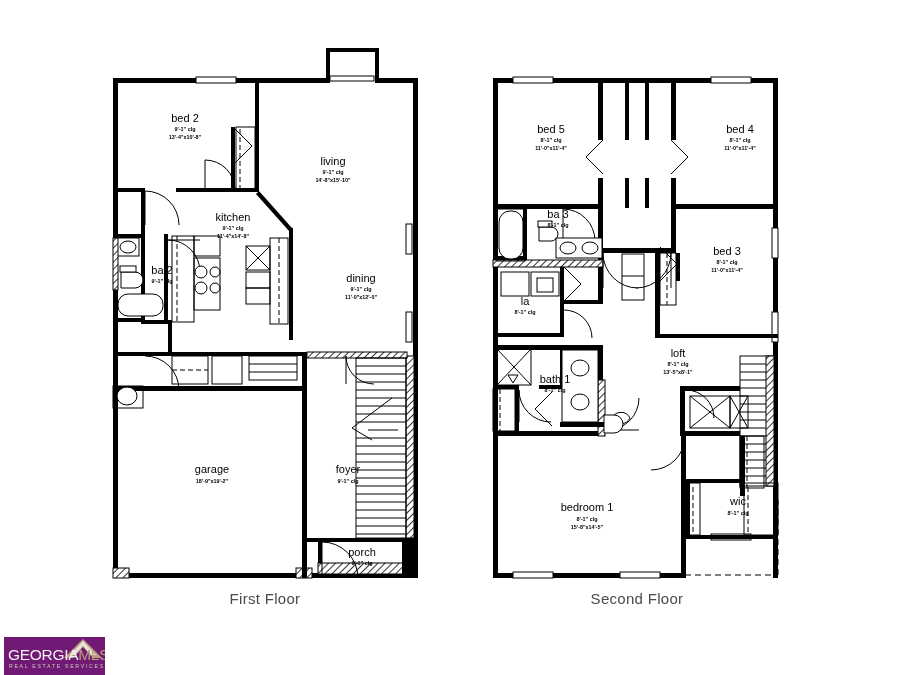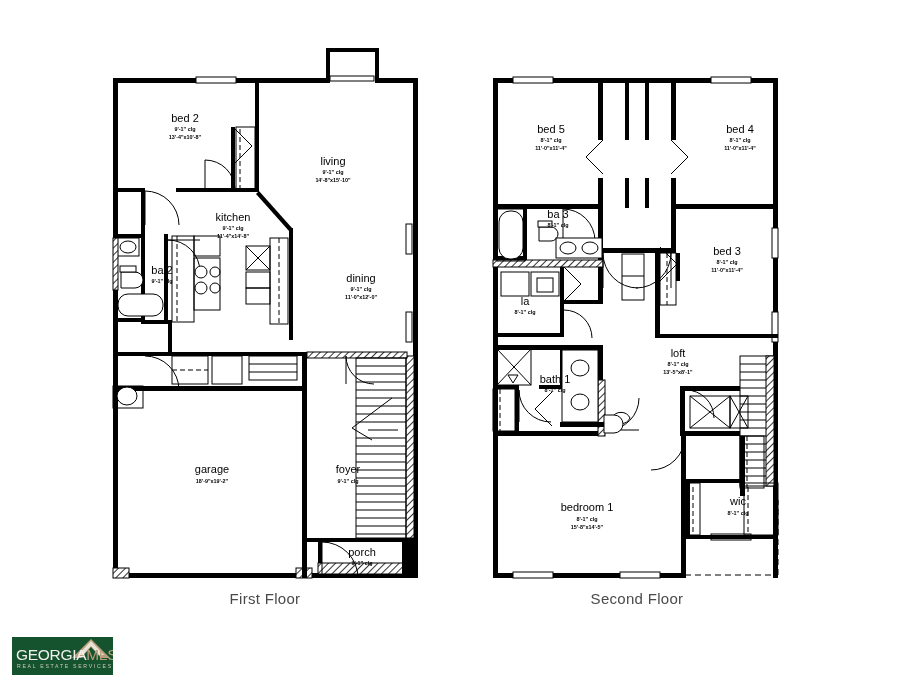--- a/index.html
+++ b/index.html
@@ -55,25 +55,25 @@
   .floor-caption {
     font-family: "Liberation Sans", sans-serif;
     font-size: 15px;
     fill: #4a4a4a;
     text-anchor: middle;
     letter-spacing: 0.3px;
   }
   
   #watermark {
     position: absolute;
-    left: 12px;
+    left: 4px;
     top: 637px;
     width: 101px;
     height: 38px;
-    background: #14532d;
+    background: #701a75;
     overflow: hidden;
   }
   #watermark .roof {
     position: absolute;
     right: 2px;
     top: 1px;
     width: 40px;
     height: 22px;
   }
   #watermark .logo-main {

